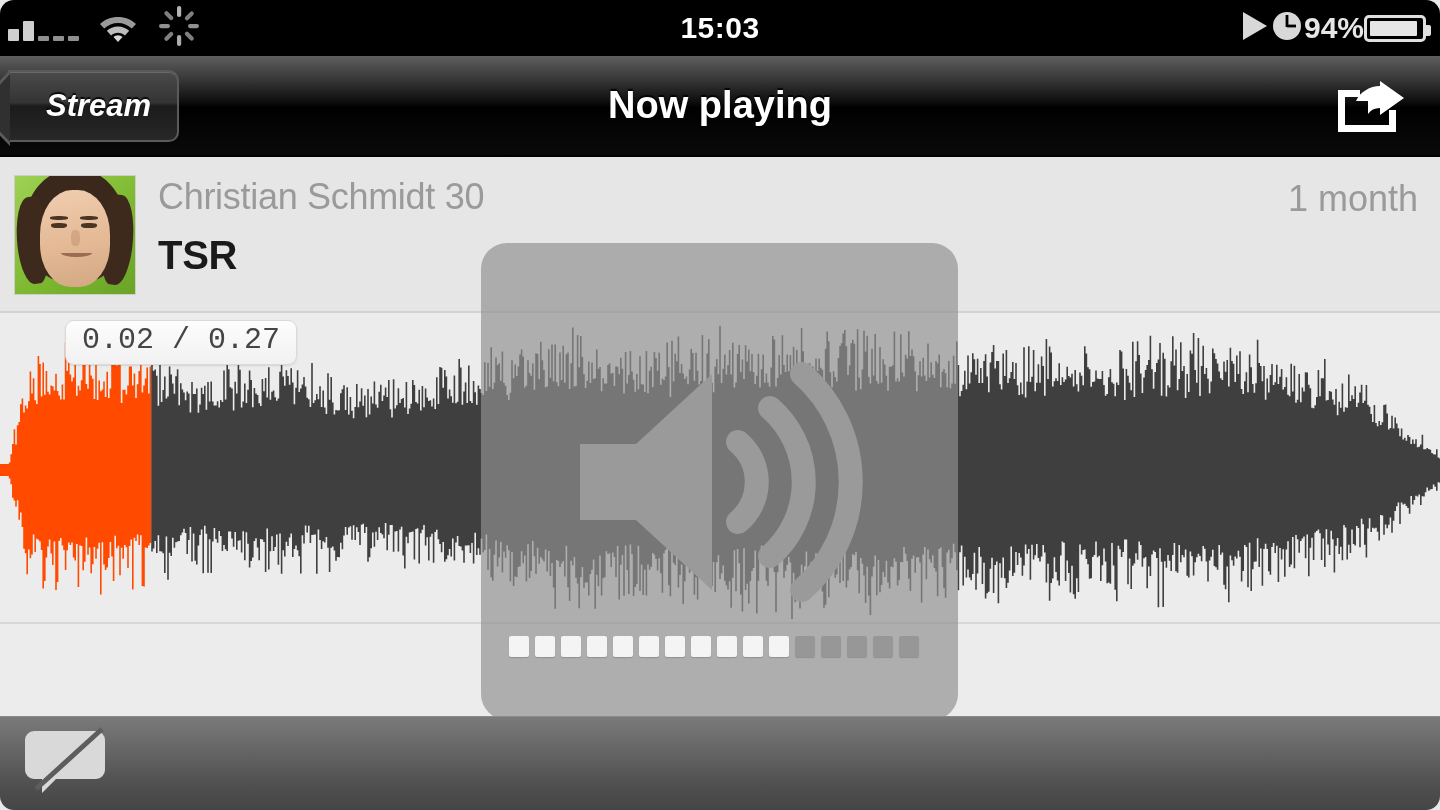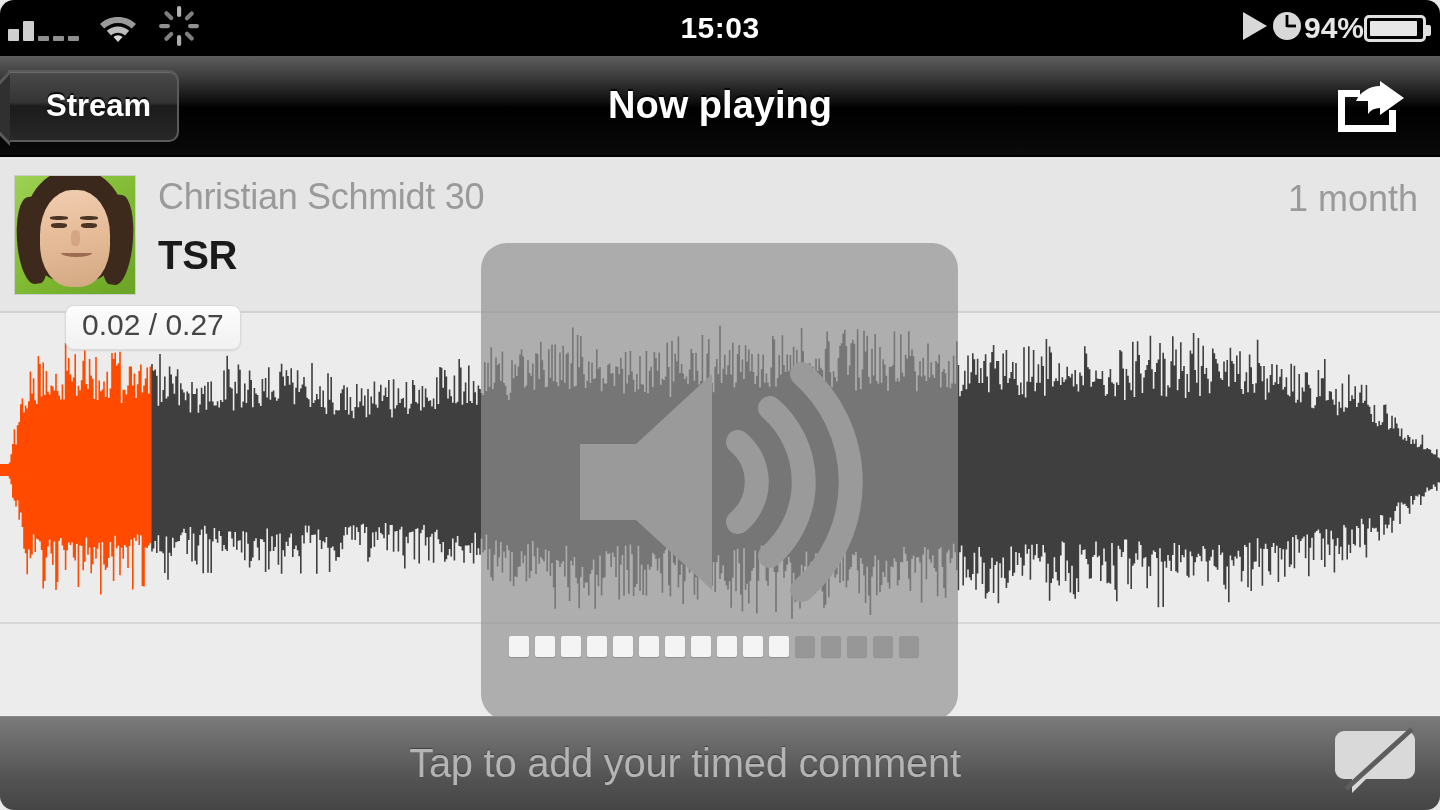--- a/index.html
+++ b/index.html
@@ -70,21 +70,21 @@
     border-bottom:38px solid transparent;
     border-right:37px solid #5a5a5a;
   }
   .backbtn::after{
     content:""; position:absolute; left:-30px; top:2px;
     width:0; height:0;
     border-top:34px solid transparent;
     border-bottom:34px solid transparent;
     border-right:32px solid #303030;
   }
-  .backbtn span{ position:relative; z-index:2; }
+  .backbtn span{ position:relative; z-index:2;font-style:italic; }
   .sharebtn{
     position:absolute; right:24px; top:20px; width:90px; height:62px;
     display:flex; align-items:center; justify-content:center;
   }
 
   
   .trackinfo{
     position:absolute; left:0; top:157px; width:1440px; height:156px;
     background:#e6e6e6; border-bottom:2px solid #d2d2d2; z-index:10;
   }
@@ -144,25 +144,26 @@
     position:absolute; left:0; top:313px; width:1440px; height:403px;
     background:#ececec; z-index:5; overflow:hidden;
   }
   .wavearea .divider{
     position:absolute; left:0; top:309px; width:1440px; height:2px;
     background:#d7d7d7;
   }
   #wavesvg{ position:absolute; left:0; top:0; width:1440px; height:310px; }
 
   .timebadge{
-    position:absolute; left:65px; top:305px; z-index:14;
+    position:absolute; left:65px; top:320px; z-index:14;
     background:linear-gradient(to bottom,#fdfdfd,#f1f1f1);
     border:1px solid #d9d9d9; border-radius:9px;
     padding:2px 16px 7px; font-size:30px; color:#454545;
     box-shadow:0 1px 2px rgba(0,0,0,.10);
+    font-family:Liberation Mono, monospace;
   }
 
   
   .hud{
     position:absolute; left:481px; top:243px; width:477px; height:477px;
     background:rgba(145,145,145,.68);
     border-radius:26px; z-index:25;
   }
   .hud .speaker{
     position:absolute; left:0; right:0; top:50%; transform:translateY(-50%);
@@ -327,21 +328,20 @@
         <div class="seg on"></div>
         <div class="seg"></div>
         <div class="seg"></div>
         <div class="seg"></div>
         <div class="seg"></div>
         <div class="seg"></div>
       </div>
   </div>
 
   <div class="bottombar">
-    <div class="commentprompt">Tap to add your timed comment</div>
     <div class="commentbtn">
       <span>
         <svg width="86" height="70" viewBox="0 0 86 70">
           <path d="M12 4h62a9 9 0 0 1 9 9v30a9 9 0 0 1-9 9H34L20 66V52h-8a9 9 0 0 1-9-9V13a9 9 0 0 1 9-9z" fill="#d9d9d9"></path>
           <path d="M80 2L14 62" stroke="#5d5d5d" stroke-width="5"></path>
         </svg>
       </span>
     </div>
   </div>
 

